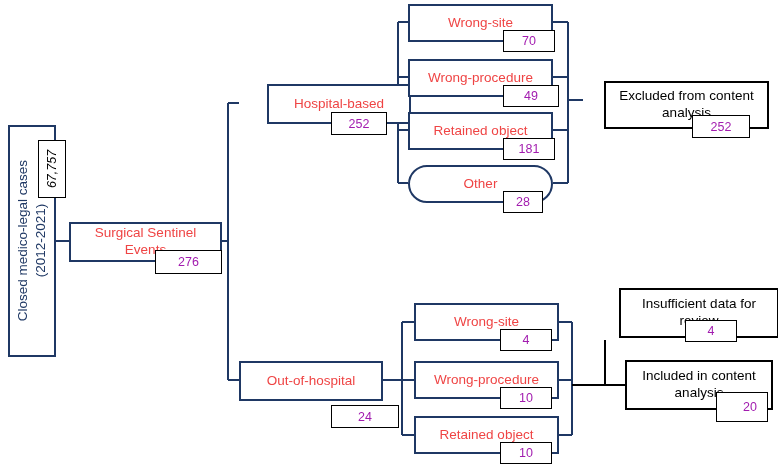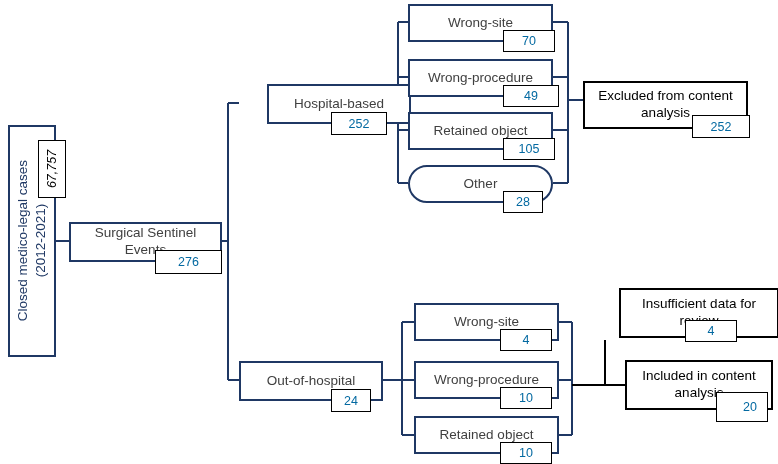--- a/index.html
+++ b/index.html
@@ -20,21 +20,21 @@
     position: absolute;
     left: 0; top: 0;
     width: 778px; height: 464px;
   }
   
   .node {
     position: absolute;
     box-sizing: border-box;
     background: #ffffff;
     border: 2px solid #1F3864;
-    color: #404040;
+    color: #ef4444;
     display: flex;
     align-items: center;
     justify-content: center;
     text-align: center;
     font-size: 13.5px;
     line-height: 1.25;
     padding: 2px 6px;
   }
   .node.dark {
     border-color: #000000;
@@ -44,21 +44,21 @@
   .node .label {
     display: block;
     width: 100%;
   }
   
   .badge {
     position: absolute;
     box-sizing: border-box;
     background: #ffffff;
     border: 1.5px solid #000000;
-    color: #0369a1;
+    color: #a21caf;
     font-size: 12.5px;
     display: flex;
     align-items: center;
     justify-content: center;
     text-align: center;
     z-index: 5;
   }
   
   #root-node {
     position: absolute;
@@ -185,41 +185,41 @@
     <span class="label">Wrong-procedure</span>
   </div>
   <div class="badge" style="left:503px; top:85px; width:56px; height:22px;">
     <span>49</span>
   </div>
 
   <div class="node" style="left:408px; top:112px; width:145px; height:38px;">
     <span class="label">Retained object</span>
   </div>
   <div class="badge" style="left:503px; top:138px; width:52px; height:22px;">
-    <span>105</span>
+    <span>181</span>
   </div>
 
   <div class="node" style="left:408px; top:165px; width:145px; height:38px;border-radius:19px;">
     <span class="label">Other</span>
   </div>
   <div class="badge" style="left:503px; top:191px; width:40px; height:22px;">
     <span>28</span>
   </div>
 
-  <div class="node dark" style="left:583px; top:81px; width:165px; height:48px;justify-content:center;">
+  <div class="node dark" style="left:604px; top:81px; width:165px; height:48px;justify-content:center;">
     <span class="label">Excluded from content analysis</span>
   </div>
   <div class="badge" style="left:692px; top:115px; width:58px; height:23px;">
     <span>252</span>
   </div>
 
   <div class="node" style="left:239px; top:361px; width:144px; height:40px;">
     <span class="label">Out-of-hospital</span>
   </div>
-  <div class="badge" style="left:331px; top:389px; width:40px; height:23px;">
+  <div class="badge" style="left:331px; top:405px; width:68px; height:23px;">
     <span>24</span>
   </div>
 
   <div class="node" style="left:414px; top:303px; width:145px; height:38px;">
     <span class="label">Wrong-site</span>
   </div>
   <div class="badge" style="left:500px; top:329px; width:52px; height:22px;">
     <span>4</span>
   </div>
 

